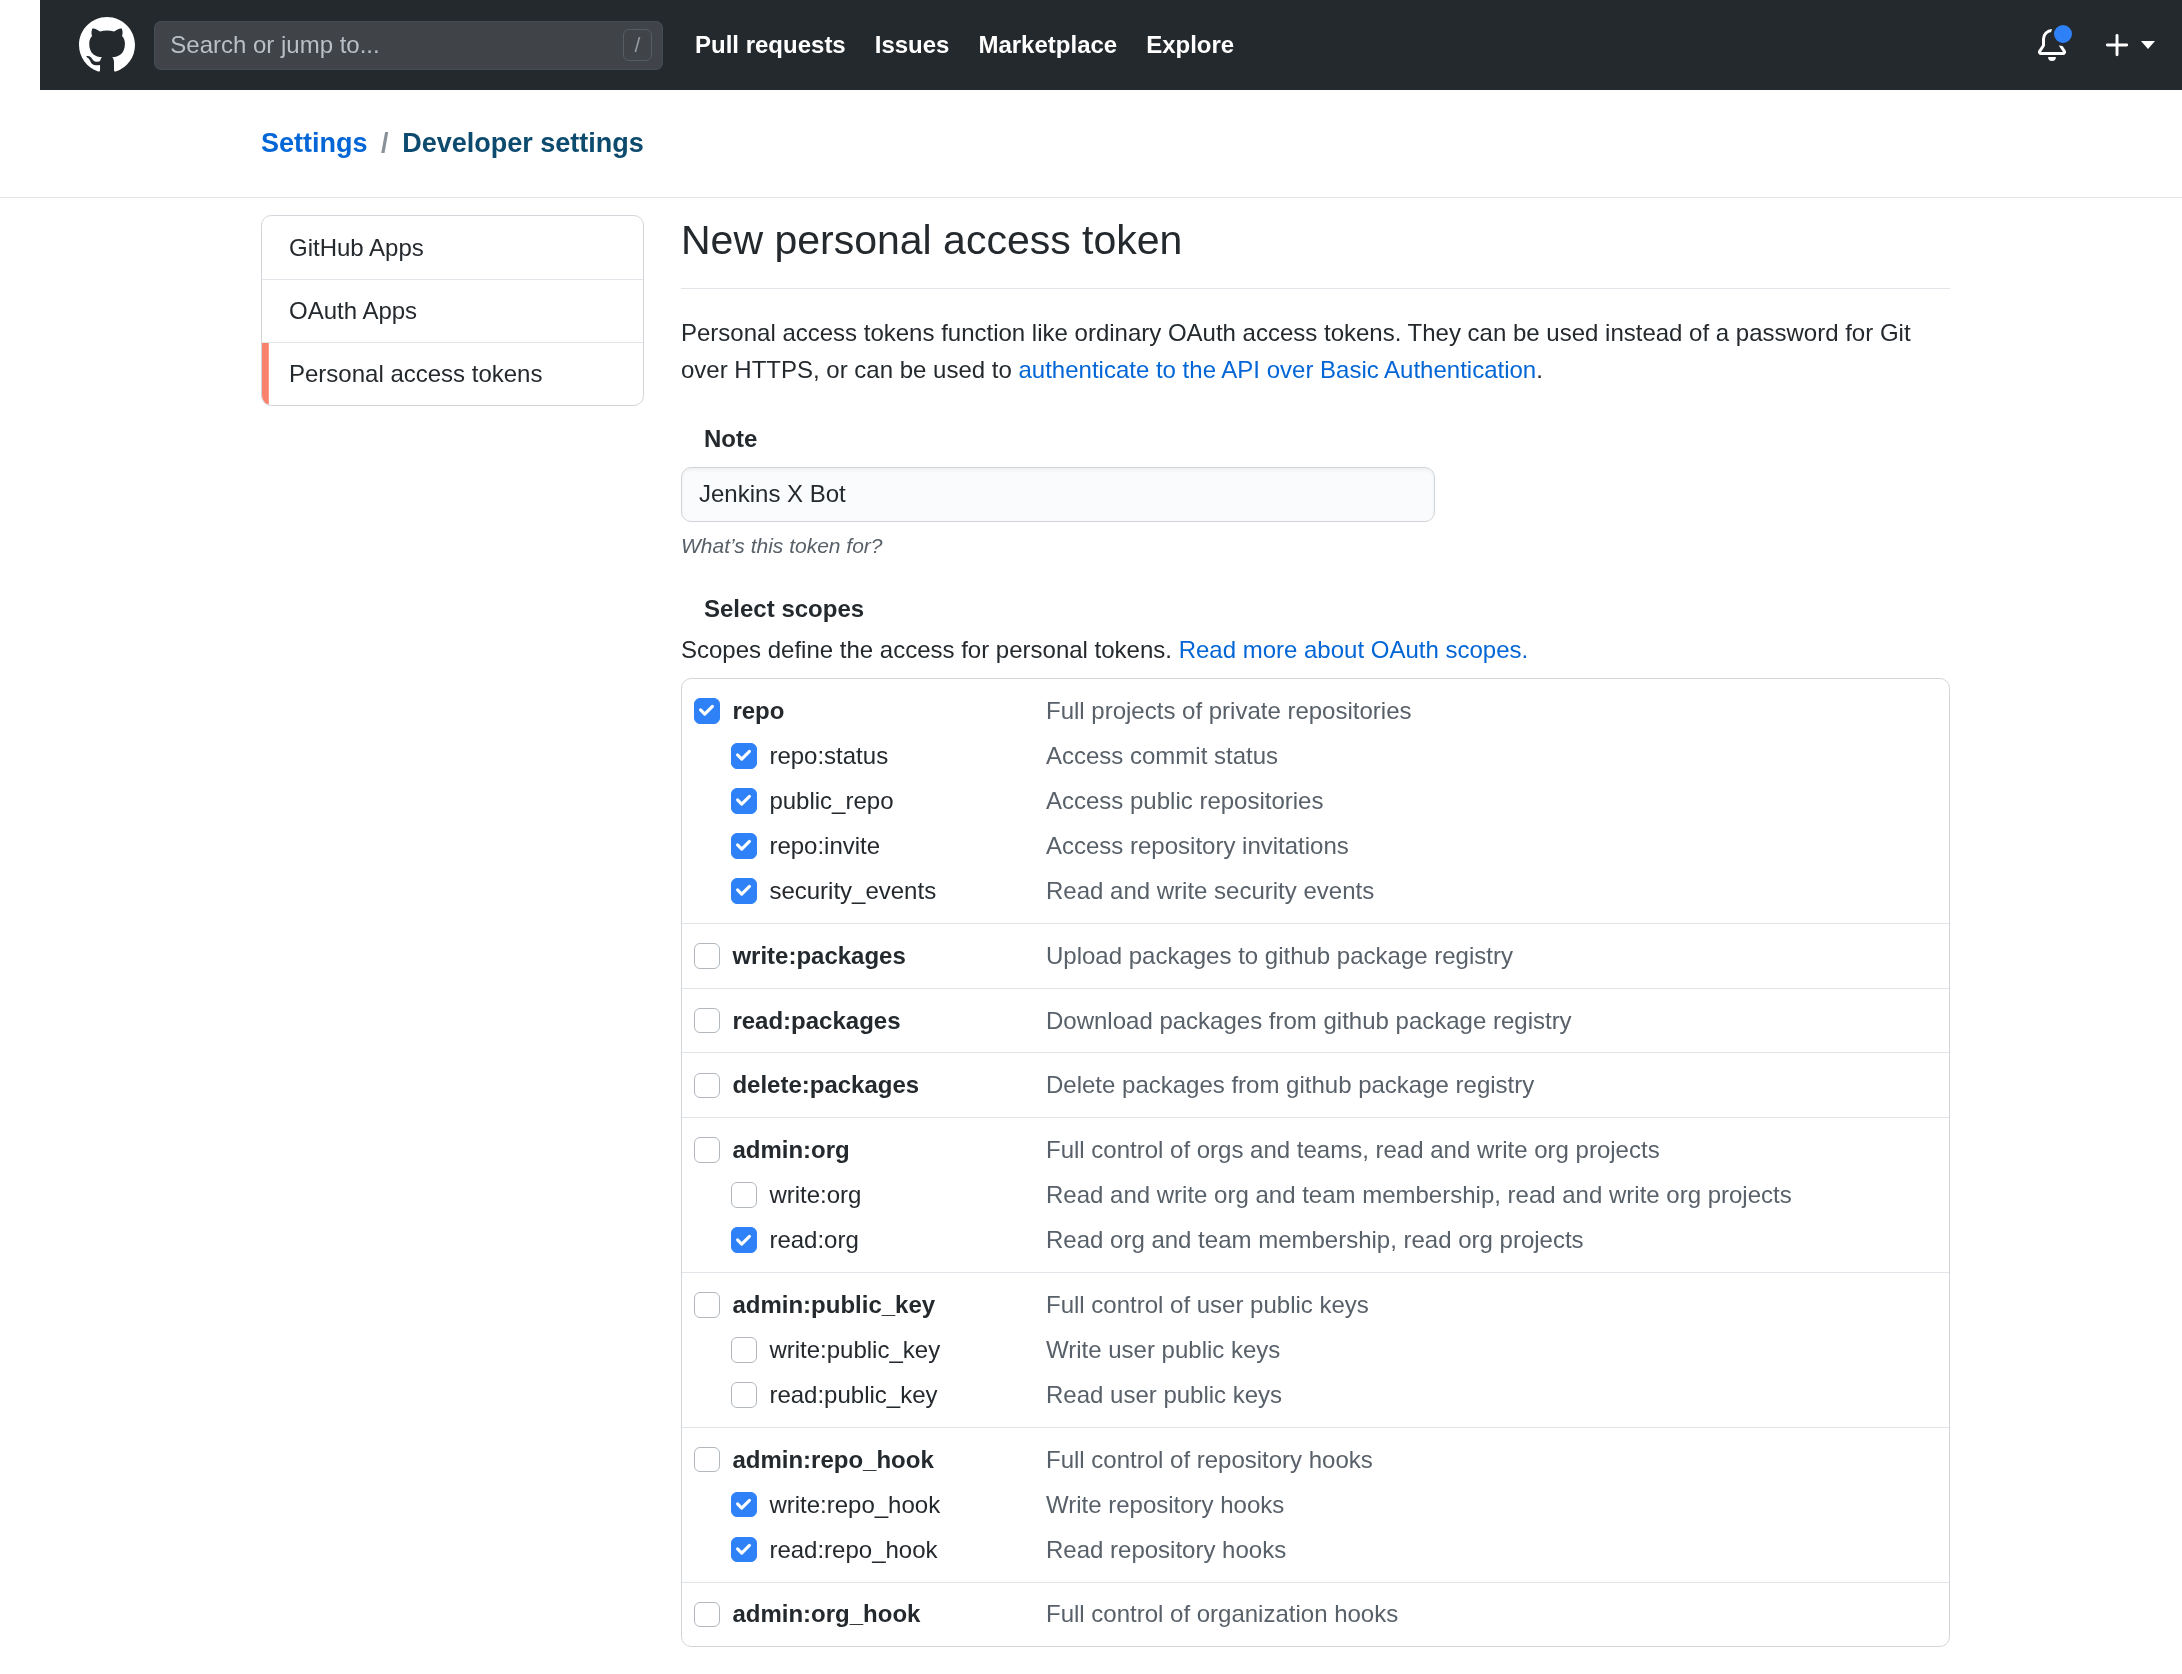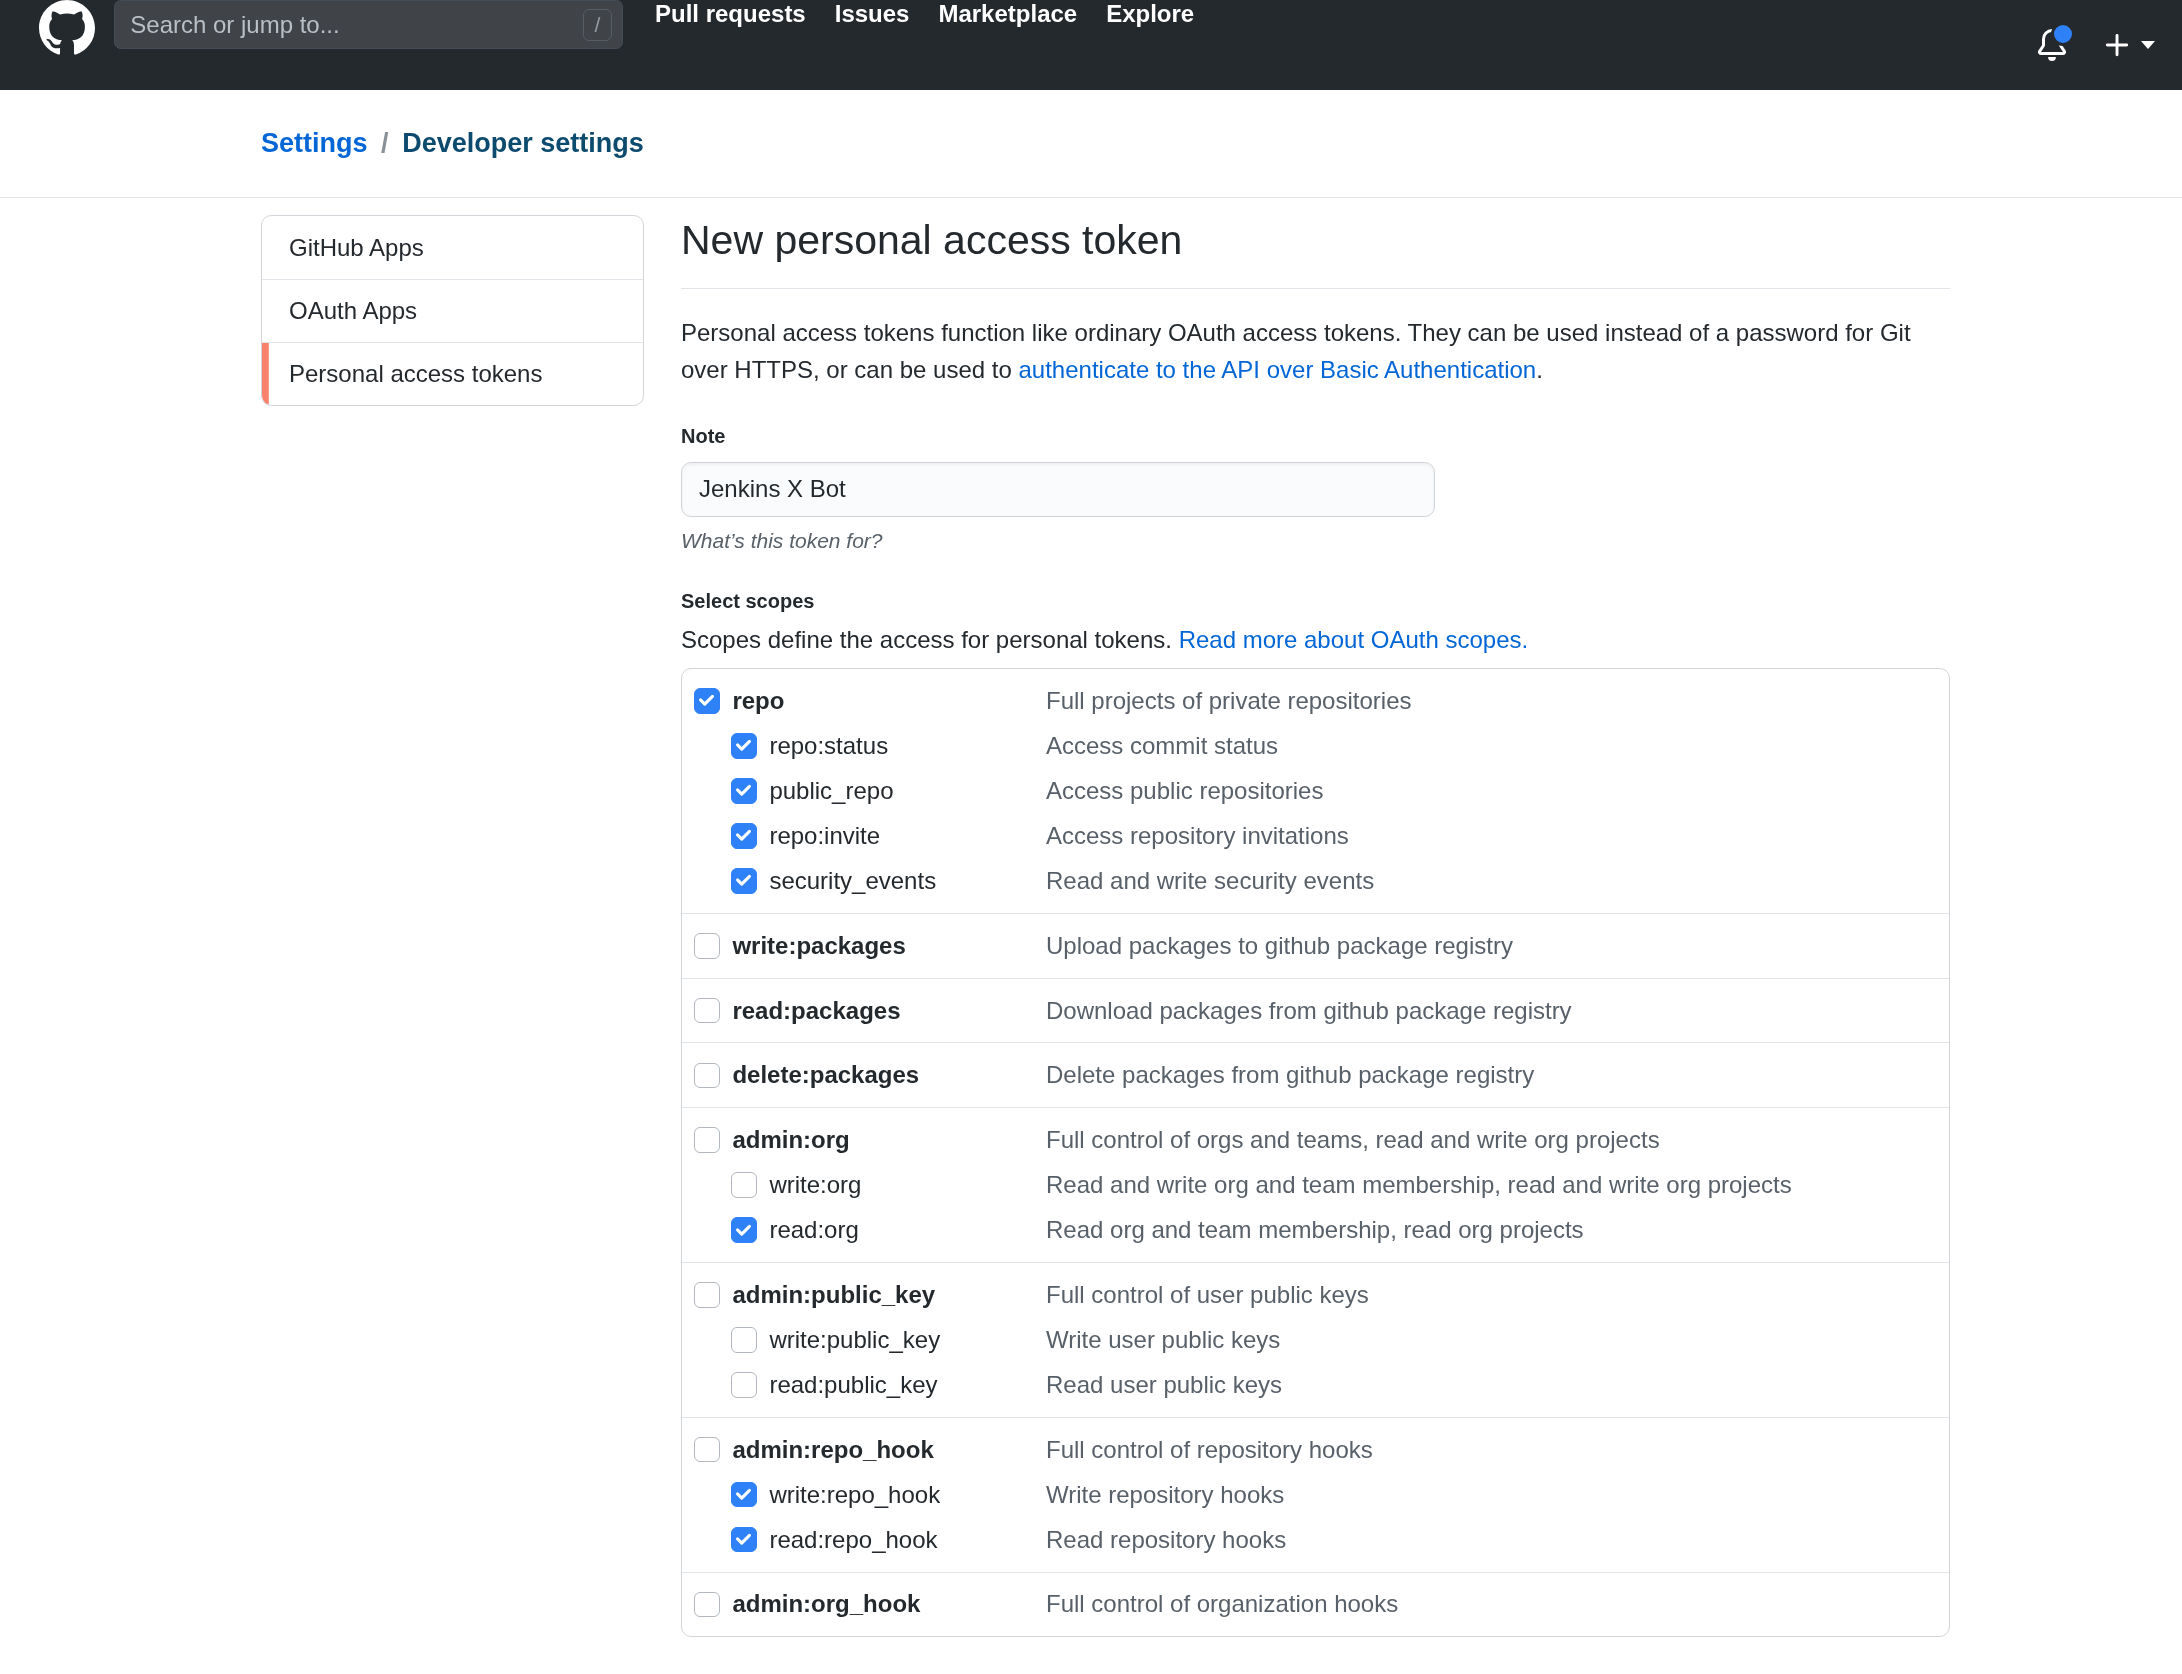--- a/index.html
+++ b/index.html
@@ -6,22 +6,22 @@
     --header-bg:#24292e; --link:#0366d6; --nav-selected-accent:#f9826c;
     --checkbox-checked:#2f81f7; --notification-dot:#2f81f7;
     --text:#24292e; --muted:#586069; --border:#d1d5da; --divider:#e1e4e8;
   }
   *{box-sizing:border-box;}
   html,body{margin:0;padding:0;width:2182px;height:1675px;overflow:hidden;background:#fff;
     font-family:"Liberation Sans",sans-serif;color:var(--text);}
   a{text-decoration:none;cursor:pointer;}
 
   
-  .gh-header{height:90px;background:var(--header-bg);display:flex;
-    padding:0 27px 0 39px;}
+  .gh-header{height:90px;background:var(--header-bg);display:flex;align-items:center;
+    padding:0 27px 0 39px;margin-left:40px;}
   .logo{display:block;flex:none;}
   .logo svg{width:56px;height:56px;fill:#fff;display:block;}
   .searchbox{margin-left:19px;width:509px;height:49px;background:rgba(255,255,255,0.13);
     border:1.7px solid #444d56;border-radius:6.8px;display:flex;align-items:center;
     padding:0 10.2px 0 5.1px;flex:none;}
   .search-input{flex:1;background:transparent;border:none;outline:none;color:#fff;
     font-size:24px;font-family:inherit;padding:0 0 0 10.2px;min-width:0;}
   .search-input::placeholder{color:#b9bfc6;opacity:1;}
   .slash-key{flex:none;width:29px;height:32px;border:1.7px solid #565c63;border-radius:6px;
     color:#959ca3;font-size:21px;display:flex;align-items:center;justify-content:center;}
@@ -55,21 +55,21 @@
   .sidenav-item:first-child{border-top:none;}
   .sidenav-item.selected{box-shadow:inset 6.8px 0 0 var(--nav-selected-accent);}
 
   
   .main{flex:none;width:1269px;margin-left:37px;}
   .page-title{font-size:41px;font-weight:400;margin:0;padding:1.7px 0 24px;
     border-bottom:1.7px solid var(--divider);}
   .intro{font-size:24px;line-height:37px;margin:25.6px 0 0;max-width:1261px;color:var(--text);}
   .link{color:var(--link);}
   .form-group{margin-top:37px;}
-  .field-label{font-size:20px;font-weight:700;display:block;}
+  .field-label{font-size:24px;font-weight:700;display:block;margin-left:23px;}
   .note-input{margin-top:13.6px;display:block;width:754px;height:55px;border:1.7px solid var(--border);
     border-radius:10px;background:#fafbfc;font-size:24px;padding:0 17px;color:var(--text);
     font-family:inherit;outline:none;box-shadow:inset 0 1.7px 3.4px rgba(27,31,35,0.06);}
   .help{margin-top:12px;font-size:21px;color:var(--muted);font-style:italic;}
   .scopes-head{margin-top:37px;}
   .scopes-desc{margin:13.6px 0 0;font-size:24px;color:var(--text);}
 
   
   .scope-box{margin-top:13.6px;border:1.7px solid var(--border);border-radius:10.2px;background:#fff;}
   .scope-group{padding:9.4px 0;border-top:1.7px solid var(--divider);}

